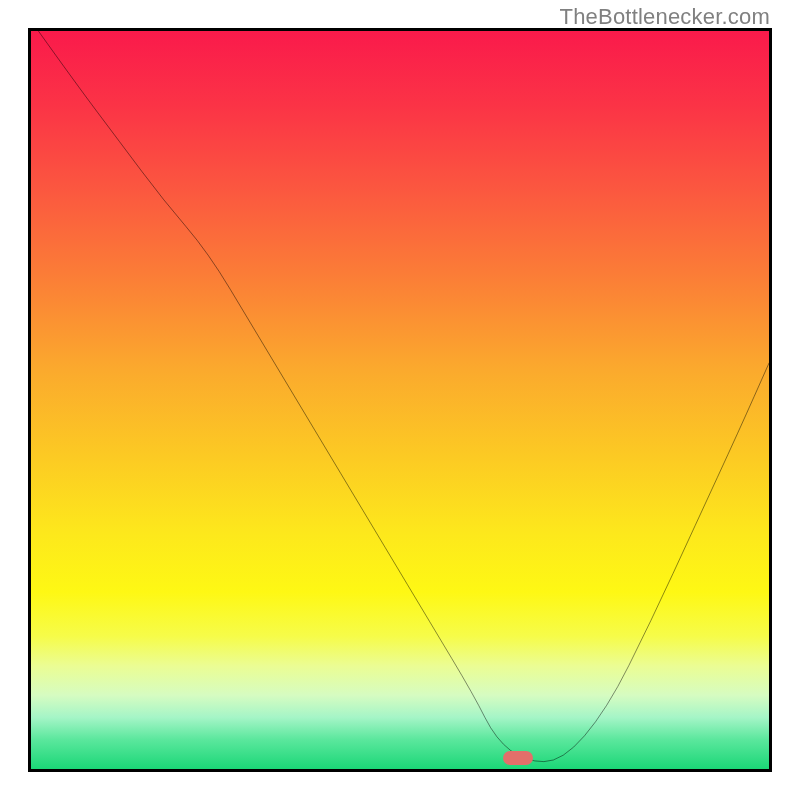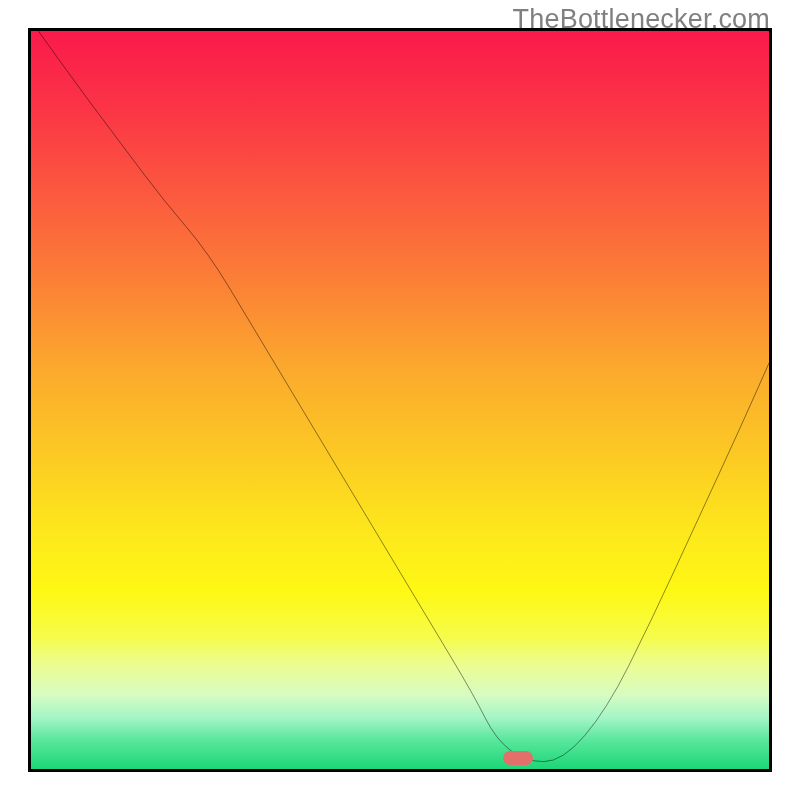--- a/index.html
+++ b/index.html
@@ -31,21 +31,21 @@
   }
   .gradient {
     position: absolute;
     inset: 0;
   }
   .watermark {
     position: absolute;
     top: 4px;
     right: 30px;
     color: #808080;
-    font-size: 27px;
+    font-size: 22px;
     letter-spacing: 0.2px;
     white-space: nowrap;
   }
   .curve-svg {
     position: absolute;
     inset: 0;
     width: 100%;
     height: 100%;
   }
   .marker {

